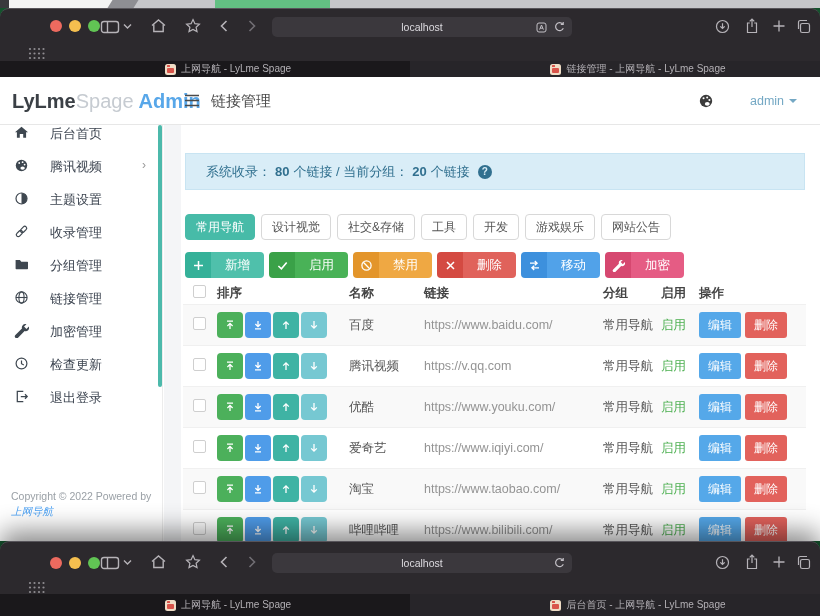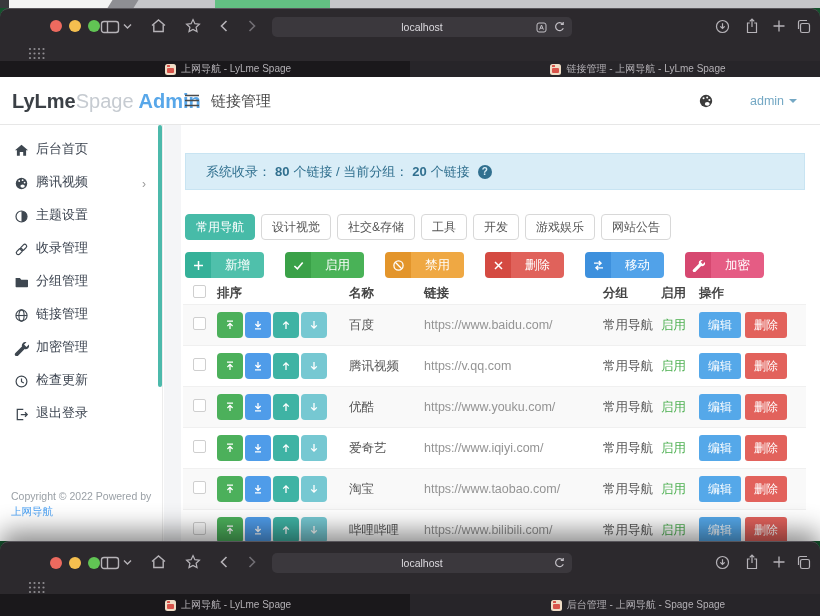--- a/index.html
+++ b/index.html
@@ -42,41 +42,41 @@
   .logo .p1{color:#3b4046;font-weight:bold;}
   .logo .p2{color:#c6cbd1;}
   .logo .p3{color:#58a7e9;font-weight:600;margin-left:5px;}
   .hamburger{left:184px;top:17px;}
   .page-title{left:211px;top:0;height:48px;display:flex;align-items:center;font-size:15px;color:#4c4c4c;}
   .topbar-palette{left:698px;top:16px;color:#3b3b3b;}
   .user-menu{left:750px;top:0;height:48px;display:flex;align-items:center;gap:5px;font-size:12.5px;color:#74a8c4;}
   .caret{width:0;height:0;border-left:4px solid transparent;border-right:4px solid transparent;border-top:4px solid #74a8c4;display:inline-block;}
 
   .sidebar{left:0;top:48px;width:163px;height:416px;background:#fff;border-right:1px solid #ececec;box-sizing:border-box;}
-  .side-item{height:33px;display:flex;align-items:flex-end;padding-left:14px;gap:7px;color:#3c4450;font-size:13px;cursor:default;}
+  .side-item{height:33px;display:flex;align-items:flex-start;padding-left:14px;gap:21px;color:#3c4450;font-size:13px;cursor:default;}
   .side-item .si{color:#3e4750;width:15px;display:flex;}
   .side-item .chev{margin-left:auto;margin-right:16px;color:#9a9a9a;font-size:12px;}
   .side-scrollbar{left:158px;top:48px;width:4px;height:262px;background:#4cb9ab;border-radius:2px;z-index:5;}
   .copyright{left:11px;top:364px;font-size:10.5px;color:#9aa0a6;line-height:15px;}
-  .copyright a{color:#4da3f5;text-decoration:none;}
+  .copyright a{color:#4da3f5;text-decoration:none;font-style:italic;}
 
   .gray-strip{left:164px;top:48px;width:17px;height:416px;background:#f4f5f7;}
 
   .alert{left:185px;top:76px;width:620px;height:37px;background:#d9edf7;border:1px solid #c8e4f2;border-radius:0;
     box-sizing:border-box;display:flex;align-items:center;padding-left:20px;color:#31708f;font-size:13px;gap:4px;}
   .alert b{font-weight:bold;}
   .help-badge{width:14px;height:14px;border-radius:50%;background:#31708f;color:#d9edf7;font-size:10px;font-weight:bold;
     display:inline-flex;align-items:center;justify-content:center;margin-left:4px;}
 
   .group-tabs{left:185px;top:137px;display:flex;gap:6px;}
   .gtab{height:26px;display:flex;align-items:center;padding:0 10px;font-size:12px;color:#555;
     background:#fff;border:1px solid #d8d8d8;border-radius:4px;box-sizing:border-box;cursor:pointer;}
   .gtab.active{background:#47bba8;border-color:#47bba8;color:#fff;}
 
-  .actions{left:185px;top:175px;display:flex;gap:21px;}
+  .actions{left:185px;top:175px;display:flex;gap:5px;}
   .act{height:26px;display:flex;border-radius:4px;overflow:hidden;color:#fff;cursor:pointer;}
   .act .ic{width:26px;display:flex;align-items:center;justify-content:center;}
   .act .lb{padding:0 14px;display:flex;align-items:center;font-size:12.5px;}
   .act-add .ic{background:#35b199;} .act-add .lb{background:#4fc0ab;}
   .act-enable .ic{background:#3aa148;} .act-enable .lb{background:#49b257;}
   .act-disable .ic{background:#e3952b;} .act-disable .lb{background:#efa843;}
   .act-delete .ic{background:#d44a42;} .act-delete .lb{background:#e0625b;}
   .act-move .ic{background:#3d90dd;} .act-move .lb{background:#51a2e9;}
   .act-encrypt .ic{background:#d64870;} .act-encrypt .lb{background:#e55c84;}
 
@@ -771,17 +771,17 @@
           <em></em>
           <i></i>
         </span>
       <span>上网导航 - LyLme Spage</span>
     </div>
     <div class="btab active">
       <span class="favicon">
           <em></em>
           <i></i>
         </span>
-      <span>后台管理 - 上网导航 - Spage Spage</span>
+      <span>后台首页 - 上网导航 - LyLme Spage</span>
     </div>
   </div>
 
 </div>
 
 </body></html>

